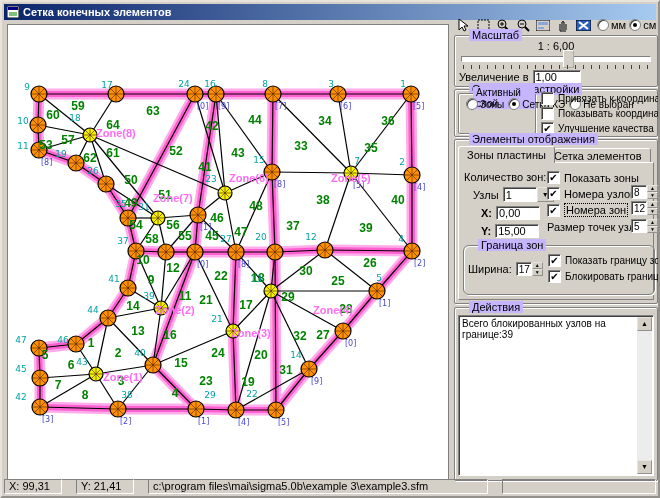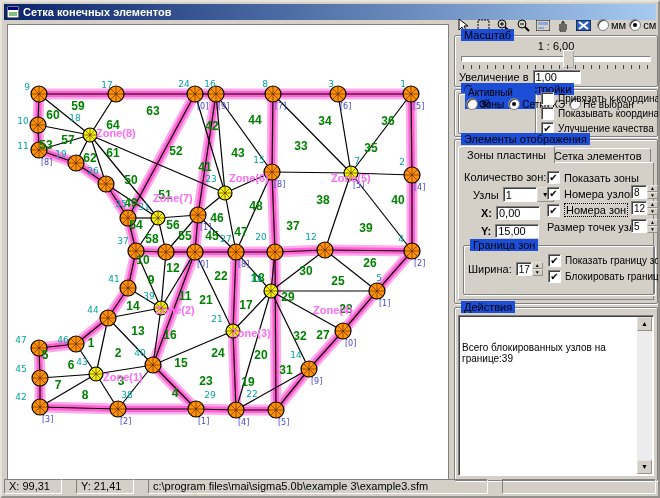--- a/index.html
+++ b/index.html
@@ -10,21 +10,21 @@
   .canvas svg{position:absolute;left:0;top:0;}
   svg text.el{font:bold 12px "Liberation Sans",sans-serif;fill:#008200;}
   svg text.nl{font:9px "DejaVu Sans",sans-serif;fill:#00a3a3;}
   svg text.tg{font:8px "DejaVu Sans",sans-serif;fill:#4646cd;}
   svg text.zl{font:bold 11px "Liberation Sans",sans-serif;fill:#ff6cf5;}
   .panel{position:absolute;left:450px;top:15px;width:208px;bottom:20px;font-size:11px;text-decoration:underline;}
   .toolrow{position:absolute;left:2px;top:0;height:16px;display:flex;align-items:center;gap:2px;}
   .tbtn{width:18px;height:15px;display:flex;align-items:center;justify-content:center;}
   .unit{display:flex;align-items:center;gap:2px;margin-left:3px;white-space:nowrap;}
   .groupbox{position:absolute;border:1px solid #808080;border-radius:2px;box-shadow:1px 1px 0 #fff, inset 1px 1px 0 #fff;}
-  .legend{position:absolute;top:-7px;left:6px;background:#1d4ed8;padding:0 3px;font-size:11px;}
+  .legend{position:absolute;top:-7px;left:14px;background:#c4b5fd;padding:0 3px;font-size:11px;}
   .sunken{background:#fff;border:1px solid;border-color:#808080 #fff #fff #808080;box-shadow:inset 1px 1px 0 #404040;}
   .cb{display:inline-block;width:11px;height:11px;background:#fff;border:1px solid;border-color:#808080 #fff #fff #808080;box-shadow:inset 1px 1px 0 #404040;font-size:10px;line-height:11px;text-align:center;vertical-align:-2px;color:#000;}
   .rb{display:inline-block;width:10px;height:10px;border-radius:50%;background:#fff;border:1px solid #808080;box-shadow:inset 1px 1px 0 #404040;vertical-align:-2px;position:relative;}
   .rb.sel::after{content:"";position:absolute;left:3px;top:3px;width:4px;height:4px;border-radius:50%;background:#000;}
   .row{display:flex;align-items:center;gap:4px;white-space:nowrap;}
   .spin{display:inline-flex;height:14px;}
   .spin .sv{width:16px;height:14px;box-sizing:border-box;font-size:10px;padding-left:2px;line-height:13px;}
   .spin .sb{display:flex;flex-direction:column;width:11px;}
   .spin .sb div{flex:1;background:#d4d0c8;border:1px outset #e8e4dc;font-size:5px;line-height:5px;text-align:center;color:#000;}
   .slider-track{position:absolute;height:4px;background:#fff;border:1px solid;border-color:#808080 #fff #fff #808080;}
@@ -774,21 +774,21 @@
           <span>Размер точек узлов:</span>
         </div>
         <span class="spin" style="position:absolute;left:172px;top:56px;">
           <span class="sv sunken">5</span>
           <span class="sb">
               <div>▲</div>
               <div>▼</div>
             </span>
         </span>
 
-        <div class="groupbox" style="left:4px;top:82px;width:190px;height:48px;">
+        <div class="groupbox" style="left:4px;top:82px;width:190px;height:48px;border-radius:6px;">
           <span class="legend">Граница зон</span>
           <div class="row" style="position:absolute;left:4px;top:16px;">
             <span>Ширина:</span>
             <span class="spin">
               <span class="sv sunken">17</span>
               <span class="sb">
                   <div>▲</div>
                   <div>▼</div>
                 </span>
             </span>
@@ -803,21 +803,21 @@
                 <span>Блокировать границу</span>
               </span>
             </div>
         </div>
       </div>
     </div>
 
     <div class="groupbox" style="left:2px;top:290px;width:202px;height:172px;">
       <span class="legend">Действия</span>
       <div class="sunken" style="position:absolute;left:3px;top:7px;right:3px;bottom:4px;overflow:hidden;">
-        <div style="padding:2px 18px 2px 3px;font-size:10px;margin-top:24px;">Всего блокированных узлов на границе:39</div>
+        <div style="padding:2px 18px 2px 3px;font-size:10px;">Всего блокированных узлов на границе:39</div>
         <div class="scroll">
           <div class="sarrow" style="top:0;">▲</div>
           <div class="sarrow" style="bottom:0;">▼</div>
         </div>
       </div>
     </div>
   </div>
 
   <div class="statusbar">
     <span class="sb-pane" style="width:48px;">X: 99,31</span>

